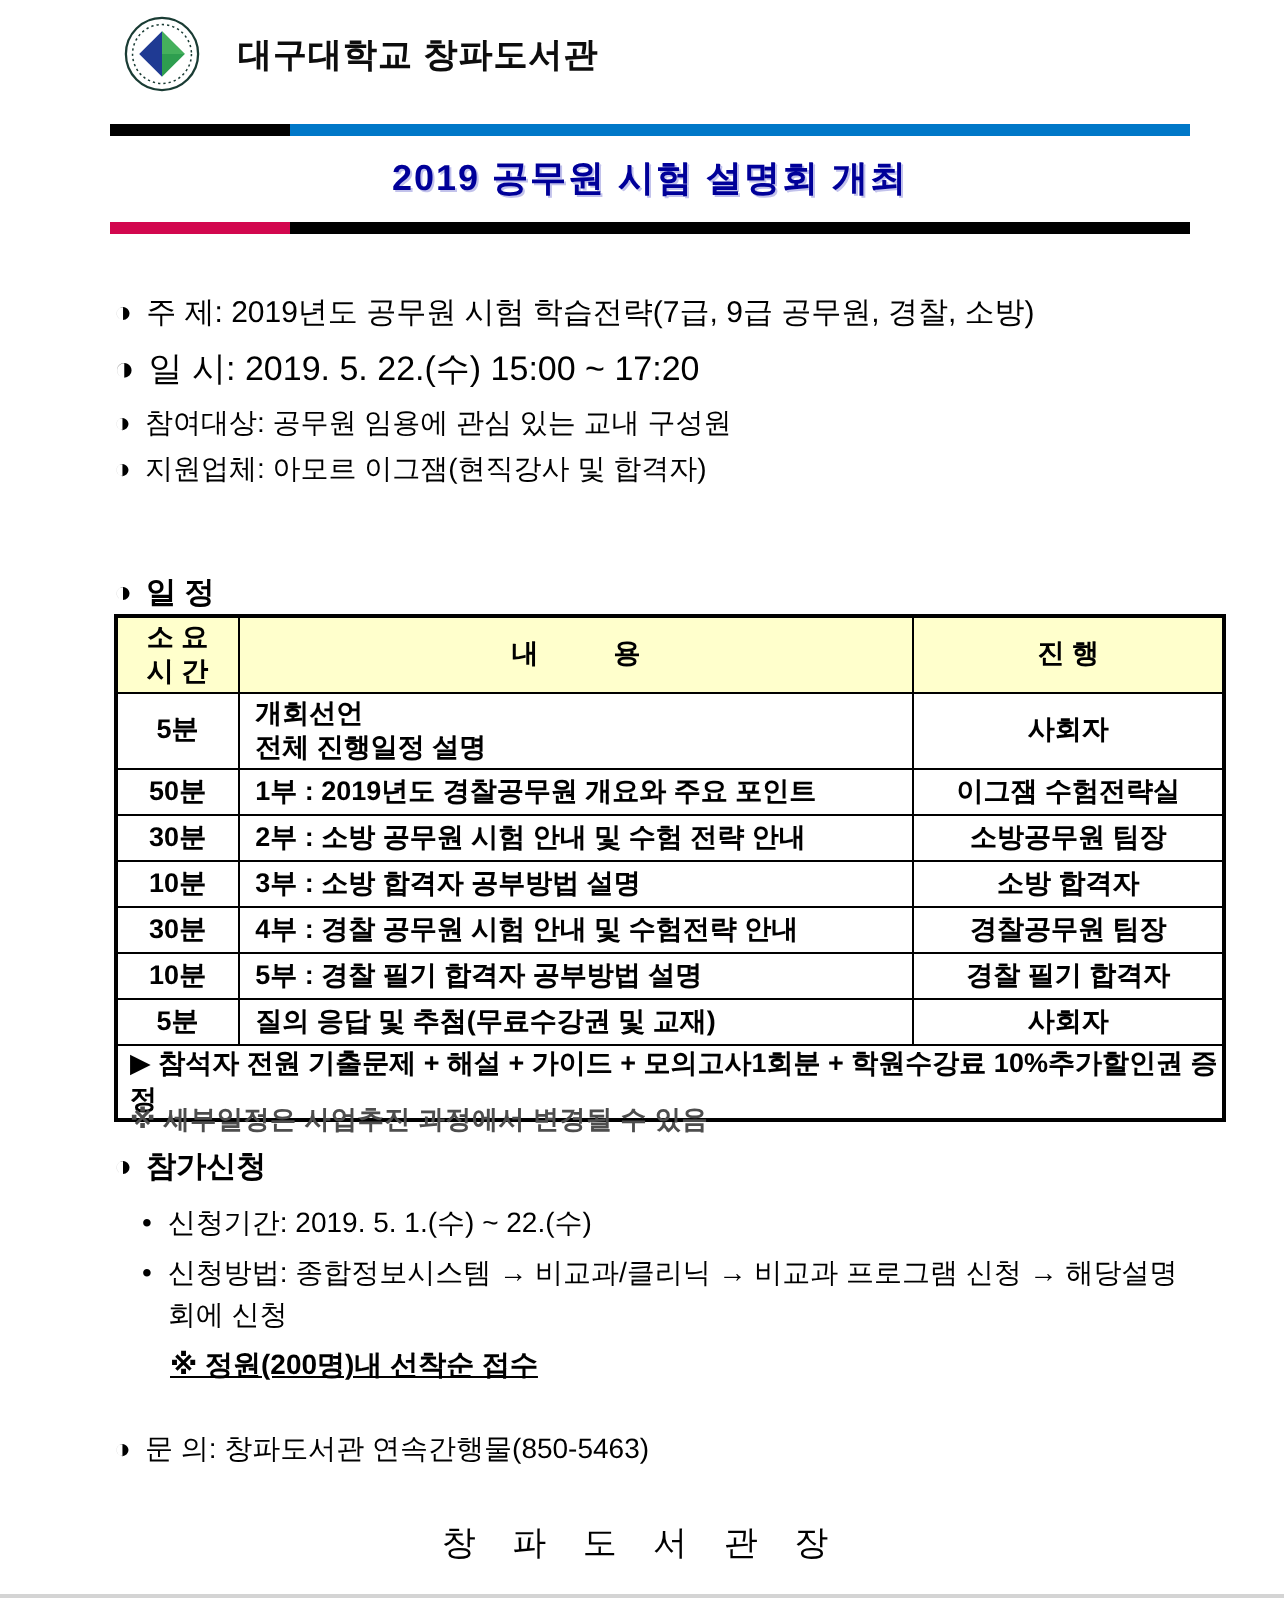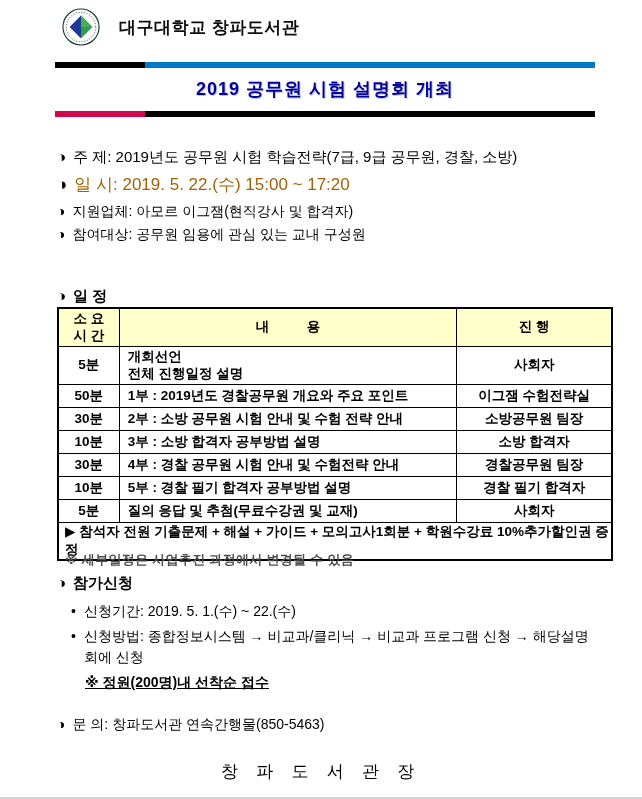--- a/index.html
+++ b/index.html
@@ -26,21 +26,21 @@
     padding:9px 0 10px 0;letter-spacing:1px;
     text-shadow:1px 1px 0 rgba(120,120,210,0.45);
     white-space:nowrap;
   }
   
   .info{position:absolute;left:57px;top:146px;width:540px;}
   .info-line{margin-bottom:5px;}
   .info-line .bullet{margin-right:7px;color:#000;}
   .line-subject{font-size:15px;line-height:21px;margin-bottom:6px;}
   .line-red{font-size:17px;line-height:24px;margin-bottom:4px;}
-  .line-red .txt{color:#a16207;}
+  .line-red .txt{color:#000000;}
   .line-small{font-size:14px;line-height:21px;margin-bottom:2px;}
   
   .sched-heading{position:absolute;left:57px;top:287px;font-size:15px;font-weight:bold;}
   .sched-heading .bullet{margin-right:7px;}
   table.sched{
     position:absolute;left:57px;top:307px;width:556px;
     border-collapse:collapse;border:2px solid #000;
     font-weight:bold;font-size:13.5px;
   }
   table.sched th,table.sched td{border:1px solid #000;padding:0;}
@@ -98,24 +98,24 @@
 </div>
 
 <div class="info">
   <div class="info-line line-subject">
     <span class="bullet">◑</span><span class="txt">주 제: 2019년도 공무원 시험 학습전략(7급, 9급 공무원, 경찰, 소방)</span>
   </div>
   <div class="info-line line-red">
     <span class="bullet">◑</span><span class="txt">일 시: 2019. 5. 22.(수) 15:00  ~  17:20</span>
   </div>
   <div class="info-line line-small">
-    <span class="bullet">◑</span><span class="txt">지원업체: 아모르 이그잼(현직강사 및 합격자)</span>
+    <span class="bullet">◑</span><span class="txt">참여대상: 공무원 임용에 관심 있는 교내 구성원</span>
   </div>
   <div class="info-line line-small">
-    <span class="bullet">◑</span><span class="txt">참여대상: 공무원 임용에 관심 있는 교내 구성원</span>
+    <span class="bullet">◑</span><span class="txt">지원업체: 아모르 이그잼(현직강사 및 합격자)</span>
   </div>
 </div>
 
 <div class="sched-heading">
   <span class="bullet">◑</span><span>일 정</span>
 </div>
 
 <table class="sched">
   <tbody>
       <tr class="hdr">

